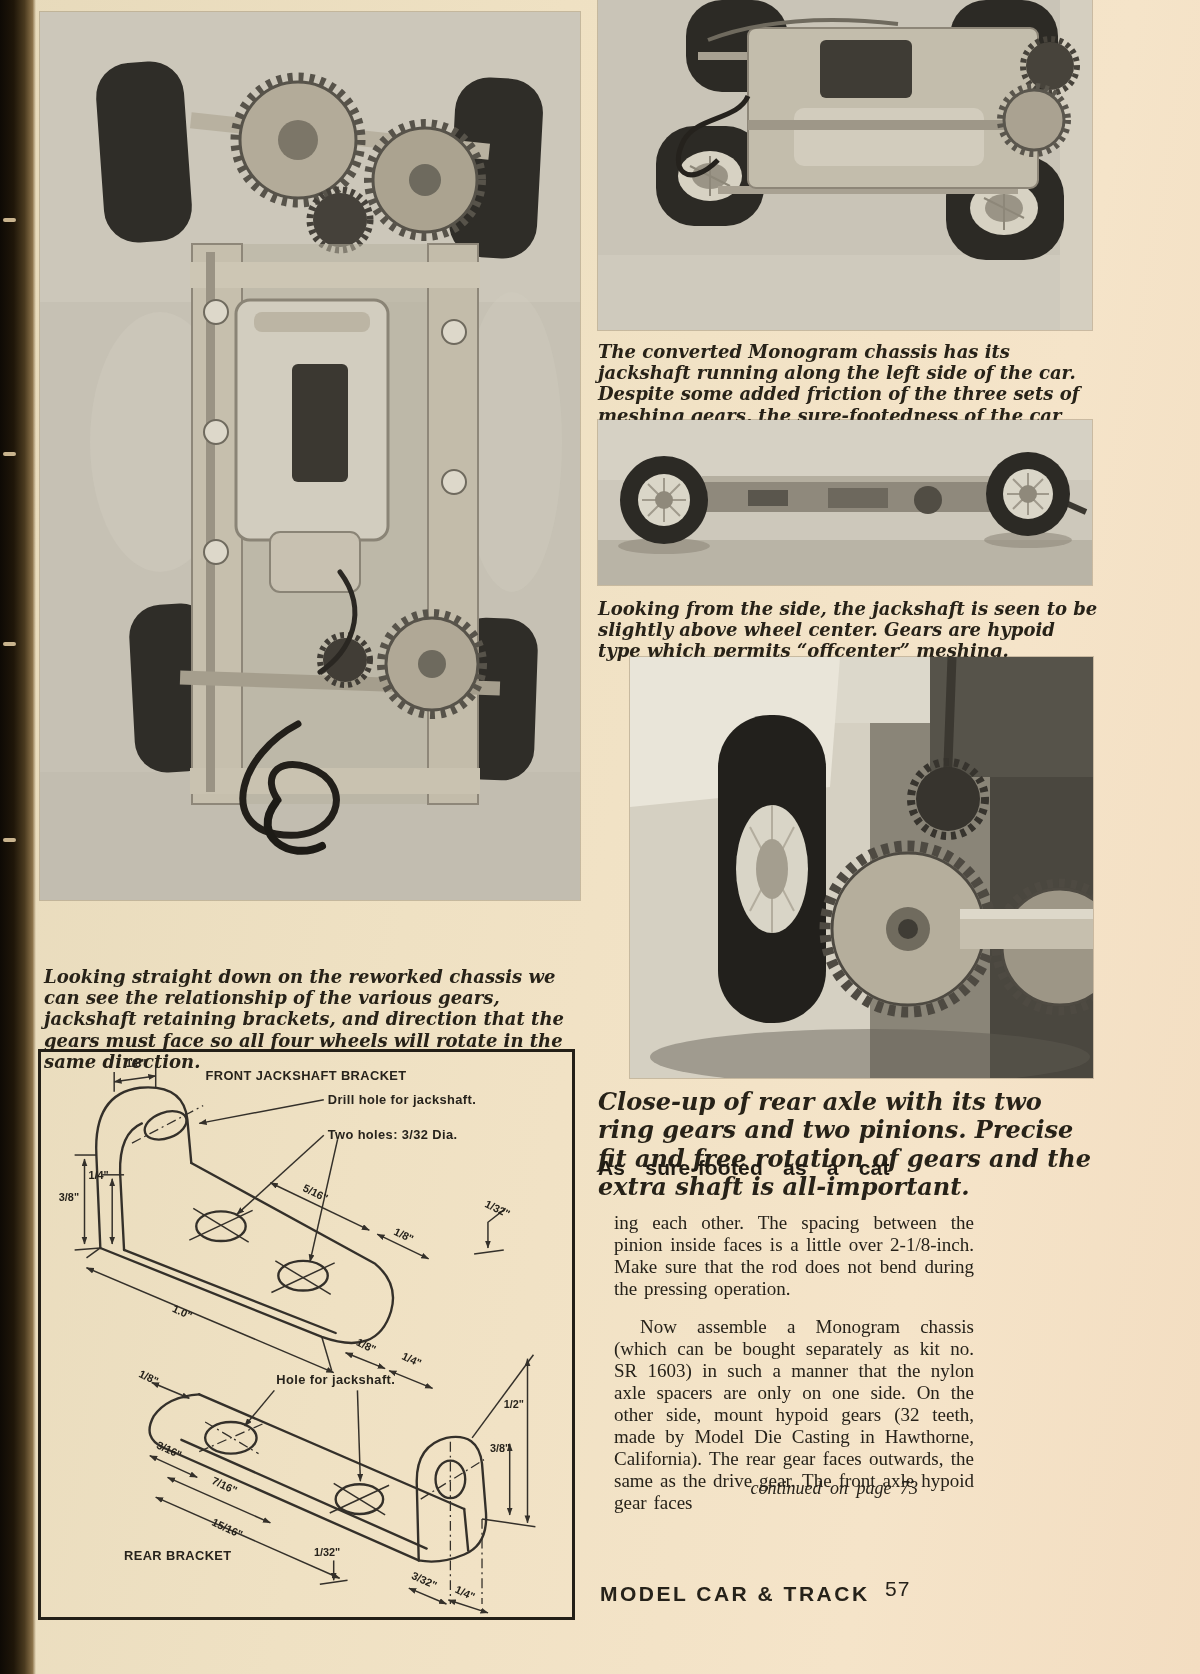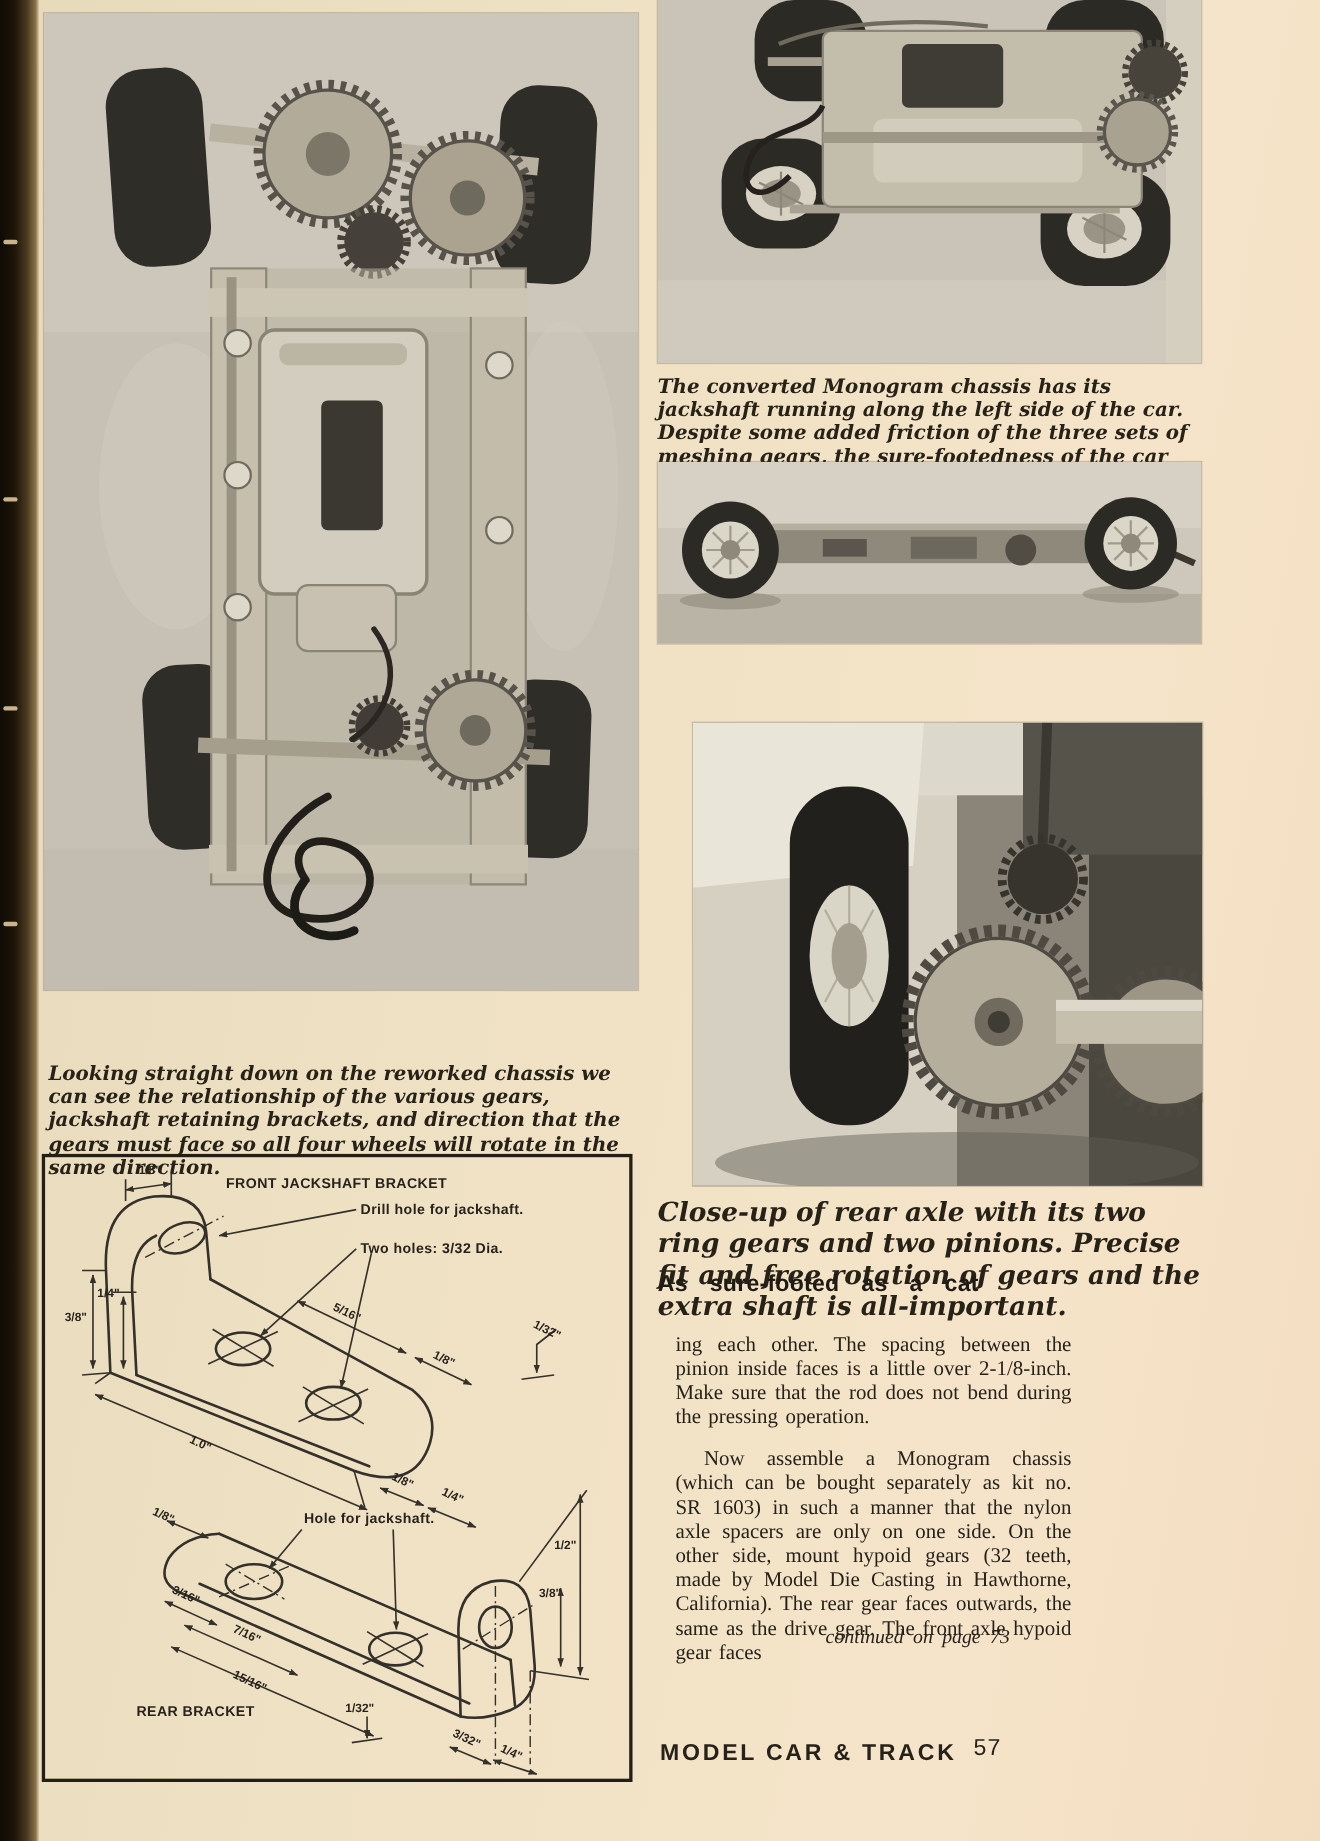--- a/index.html
+++ b/index.html
@@ -346,20 +346,21 @@
           <line x1="409" y1="74" x2="451" y2="74"></line>
             <line x1="430" y1="53" x2="430" y2="95"></line>
           <line x1="415" y1="59" x2="445" y2="89"></line>
             <line x1="415" y1="89" x2="445" y2="59"></line>
         </g>
         <circle cx="430" cy="74" r="9" fill="#8f897b"></circle>
       </g>
     </svg>
   </div>
 
+  <p class="caption" id="cap-side">Looking from the side, the jackshaft is seen to be slightly above wheel center. Gears are hypoid type which permits “offcenter” meshing.</p>
 
   <div class="photo" id="photo4">
     <svg viewBox="0 0 463 421" width="463" height="421">
       <rect width="463" height="421" fill="#7a766b"></rect>
       <rect width="240" height="421" fill="#d5d0c2"></rect>
       <rect x="240" width="120" height="421" fill="#8a8578"></rect>
       <rect x="360" width="103" height="421" fill="#4a473f"></rect>
       <rect width="463" height="66" fill="#dcd8cb"></rect>
       <path d="M0,0 L210,0 L200,130 L0,150 Z" fill="#e9e5d9"></path>
       <rect x="300" width="163" height="120" fill="#56534a"></rect>

